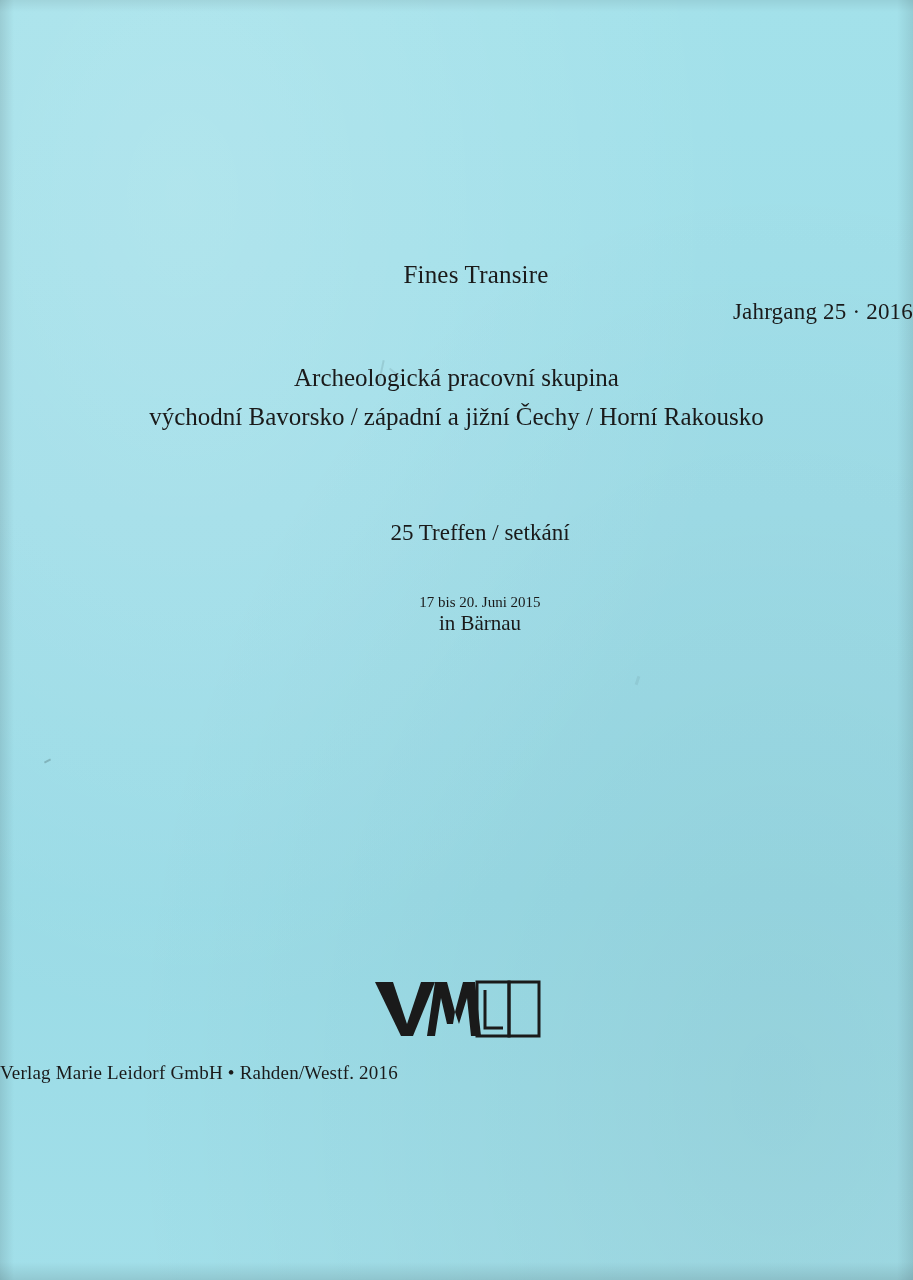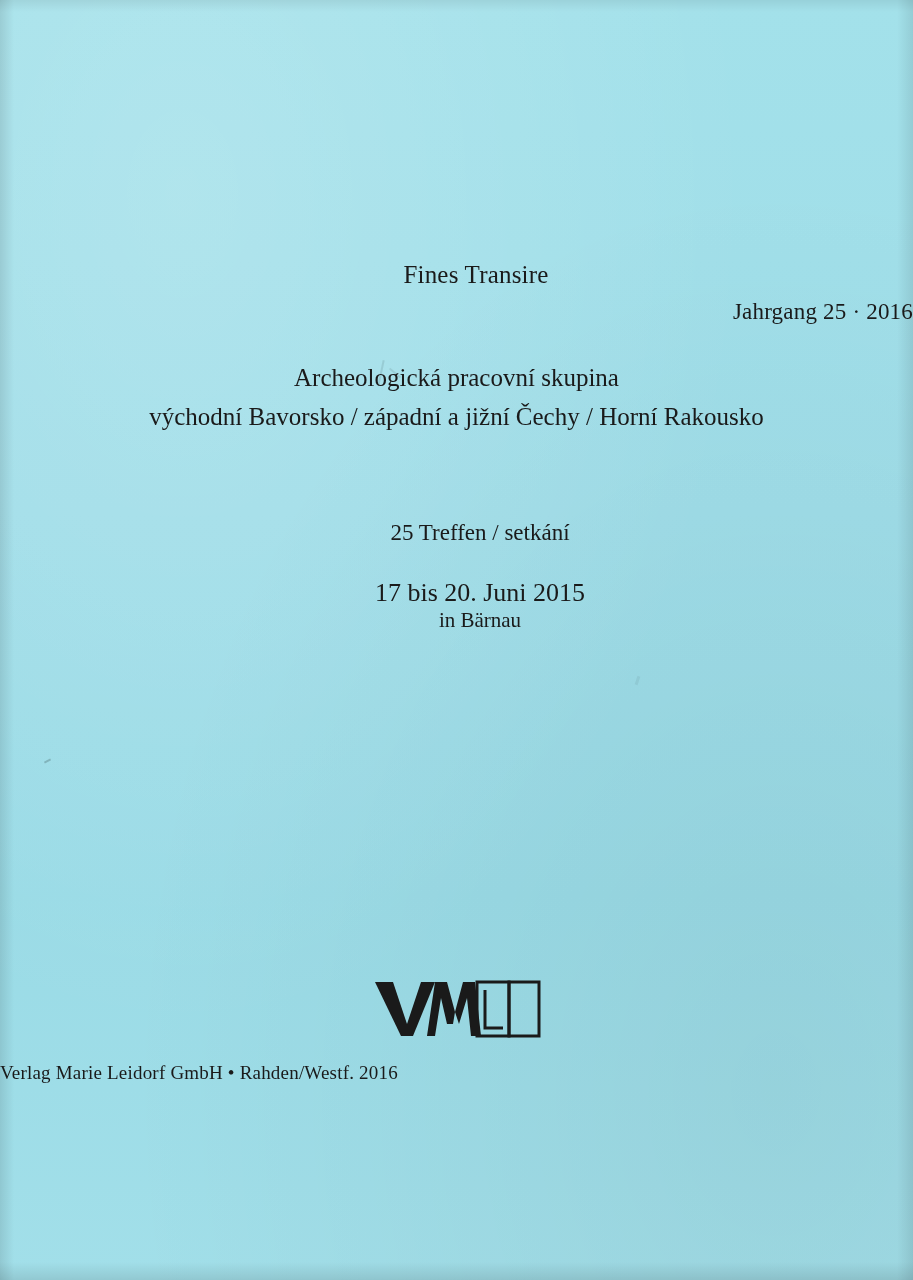--- a/index.html
+++ b/index.html
@@ -97,22 +97,22 @@
   }
 
   .event-block {
     margin-top: 86px;
     padding-left: 47px;
   }
   .event-meeting {
     font-size: 23px;
   }
   .event-dates {
-    font-size: 26px;
-    margin-top: 32px;
+    font-size: 15px;
+    margin-top: 48px;
   }
   .event-place {
     font-size: 21px;
   }
 
   .logo-wrap {
     position: absolute;
     left: 0;
     right: 0;
     top: 978px;

